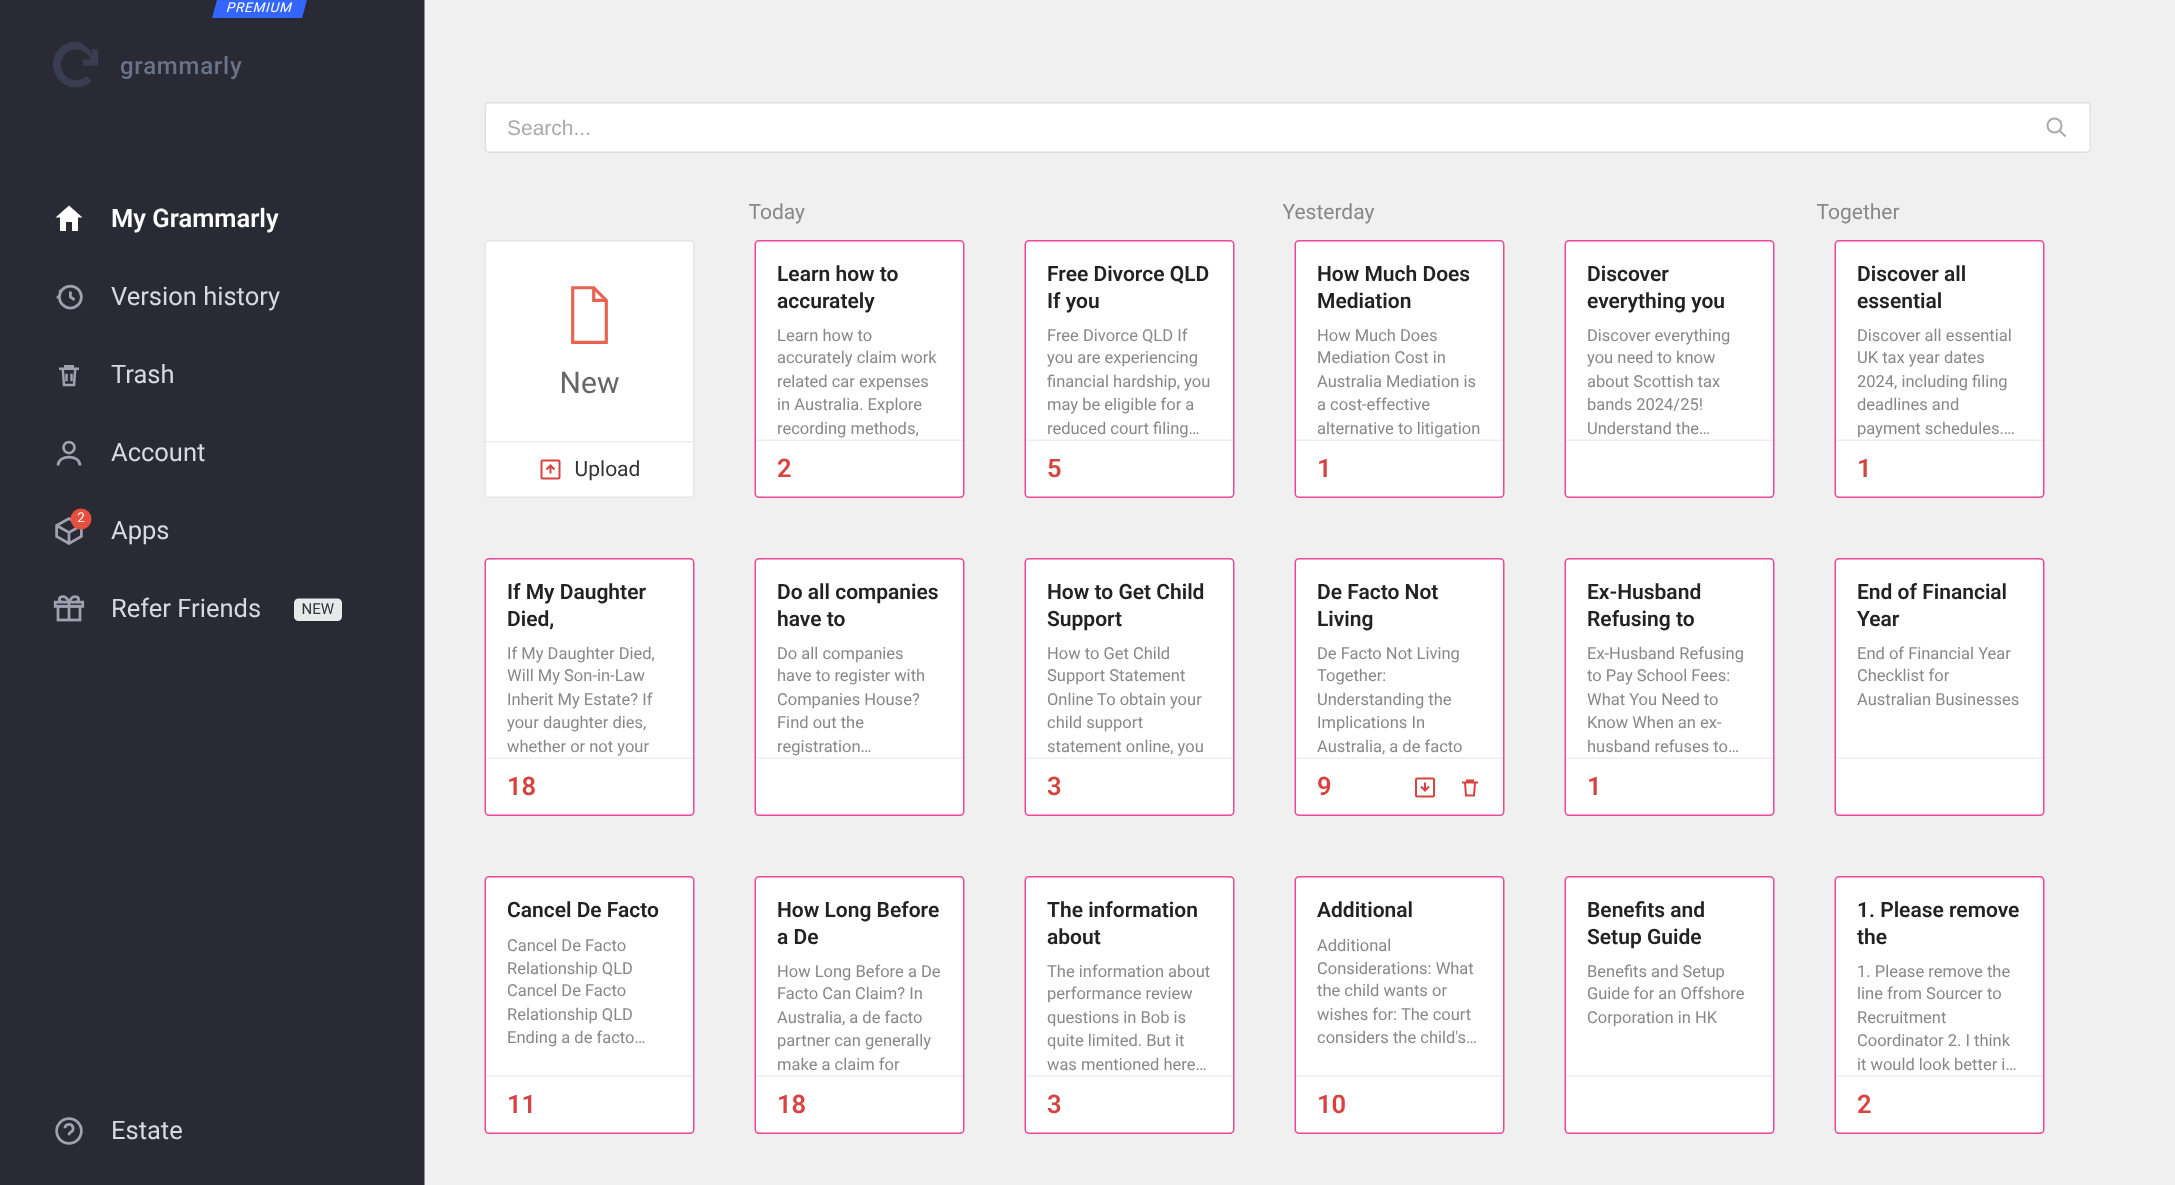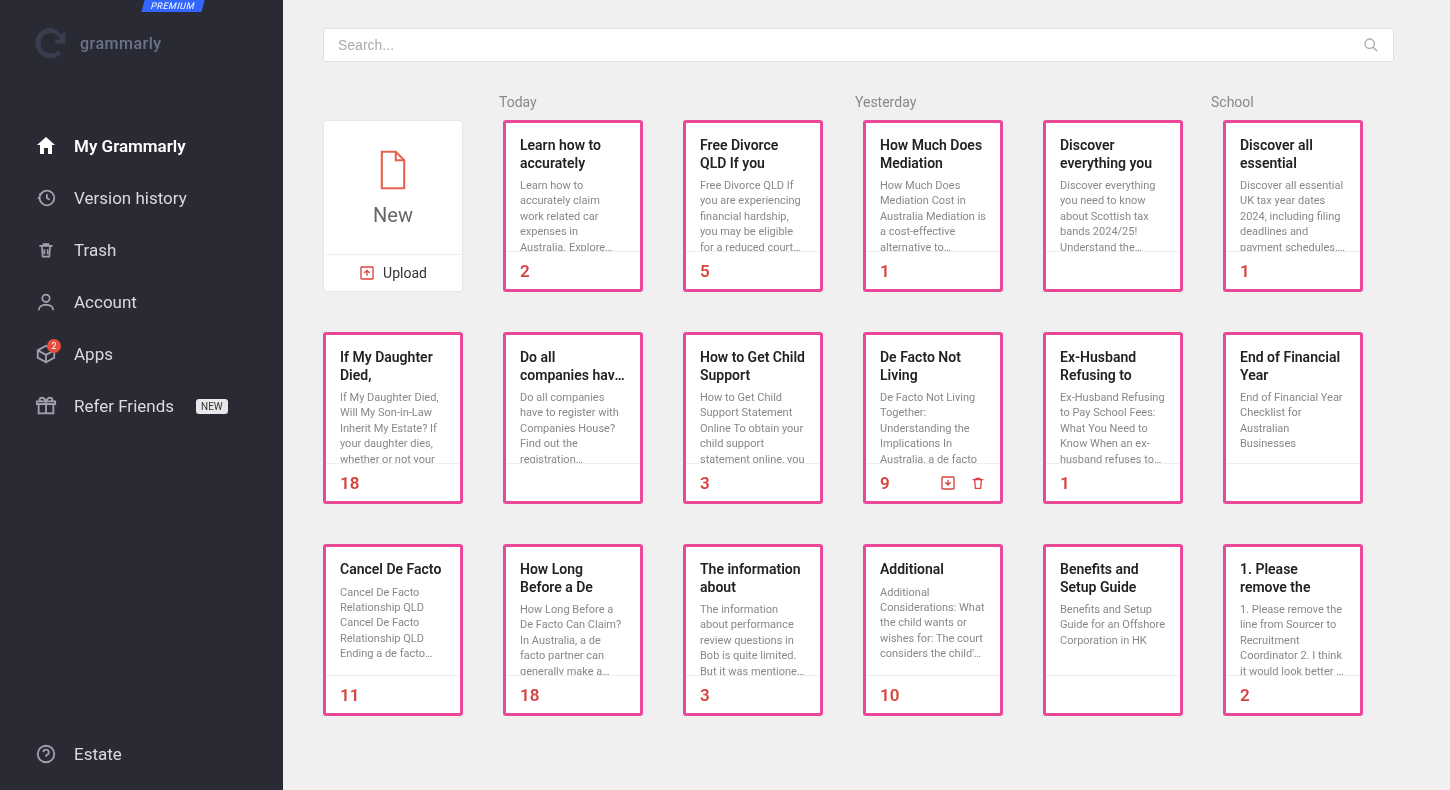--- a/index.html
+++ b/index.html
@@ -13,35 +13,35 @@
 
 .nav { padding-top: 40px; }
 .nav-item { display: flex; align-items: center; gap: 16px; padding: 14px 34px; color: #d9d9e3; font-size: 17px; cursor: pointer; }
 .nav-item.active { color: #fff; font-weight: 600; }
 .nav-item .icon { width: 24px; height: 24px; display: flex; align-items: center; justify-content: center; position: relative; }
 .nav-badge { background: #e8e9ea; color: #333; font-size: 10px; padding: 2px 5px; border-radius: 3px; margin-left: 6px; }
 .notif-dot { position: absolute; top: -3px; right: -3px; width: 14px; height: 14px; background: #e64e3d; border-radius: 50%; color: #fff; font-size: 9px; display: flex; align-items: center; justify-content: center; }
 
 .bottom-nav { margin-top: auto; padding-bottom: 10px; }
 
-.main { flex: 1; padding: 28px 56px 0 40px; overflow-y: auto; }
+.main { flex: 1; padding: 28px 56px 0 40px; overflow-y: auto; margin-top: 40px; }
 .search-box { background: #fff; border: 1px solid #e0e0e0; border-radius: 3px; display: flex; align-items: center; padding: 0 14px; height: 34px; margin-bottom: 32px; }
 .search-input { flex: 1; border: none; outline: none; font-size: 14px; color: #333; background: transparent; }
 .search-input::placeholder { color: #aaa; }
 
 .sections { display: flex; gap: 36px; margin-bottom: 10px; }
 .col-spacer { width: 140px; flex-shrink: 0; }
 .section-label { color: #888; font-size: 14px; }
 .sec-today { width: 320px; }
 .sec-yesterday { width: 320px; }
 .sec-earlier { flex: 1; }
 
 .grid { display: grid; grid-template-columns: repeat(6, 140px); gap: 40px 40px; }
 
-.card { background: #fff; border: 3px solid #ec4899; border-radius: 3px; height: 172px; display: flex; flex-direction: column; overflow: hidden; cursor: pointer; }
+.card { background: #fff; border: 1px solid #ec4899; border-radius: 3px; height: 172px; display: flex; flex-direction: column; overflow: hidden; cursor: pointer; }
 .card-body { padding: 14px 14px 8px; flex: 1; overflow: hidden; }
 .card-title { font-size: 14px; font-weight: 600; color: #222; line-height: 1.25; margin-bottom: 6px; display: -webkit-box; -webkit-line-clamp: 2; -webkit-box-orient: vertical; overflow: hidden; }
 .card-text { font-size: 11px; color: #888; line-height: 1.4; display: -webkit-box; -webkit-line-clamp: 5; -webkit-box-orient: vertical; overflow: hidden; }
 .card-footer { border-top: 1px solid #eee; padding: 8px 14px; display: flex; align-items: center; justify-content: space-between; min-height: 38px; }
 .card-count { color: #d7443f; font-size: 17px; font-weight: 600; }
 .card-actions { display: flex; gap: 14px; }
 .card-actions svg { width: 16px; height: 16px; }
 
 .new-card { background: #fff; border: 1px solid #e6e6e6; border-radius: 3px; height: 172px; display: flex; flex-direction: column; cursor: pointer; }
 .new-top { flex: 1; display: flex; flex-direction: column; align-items: center; justify-content: center; gap: 12px; }
@@ -135,21 +135,21 @@
     <svg width="16" height="16" viewBox="0 0 24 24" fill="none" stroke="#aaa" stroke-width="2">
         <circle cx="10" cy="10" r="7"></circle>
         <path d="m15 15 6 6"></path>
       </svg>
   </div>
 
   <div class="sections">
     <div class="col-spacer"></div>
     <div class="section-label sec-today">Today</div>
     <div class="section-label sec-yesterday">Yesterday</div>
-    <div class="section-label sec-earlier">School</div>
+    <div class="section-label sec-earlier">Together</div>
   </div>
 
   <div class="grid" id="grid">
     <div class="new-card">
       <div class="new-top">
         <svg width="34" height="42" viewBox="0 0 24 30" fill="none" stroke="#e8634f" stroke-width="1.5">
             <path d="M4 2h10l6 6v20H4z"></path>
             <path d="M14 2v6h6"></path>
           </svg>
         <div class="new-label">New</div>

